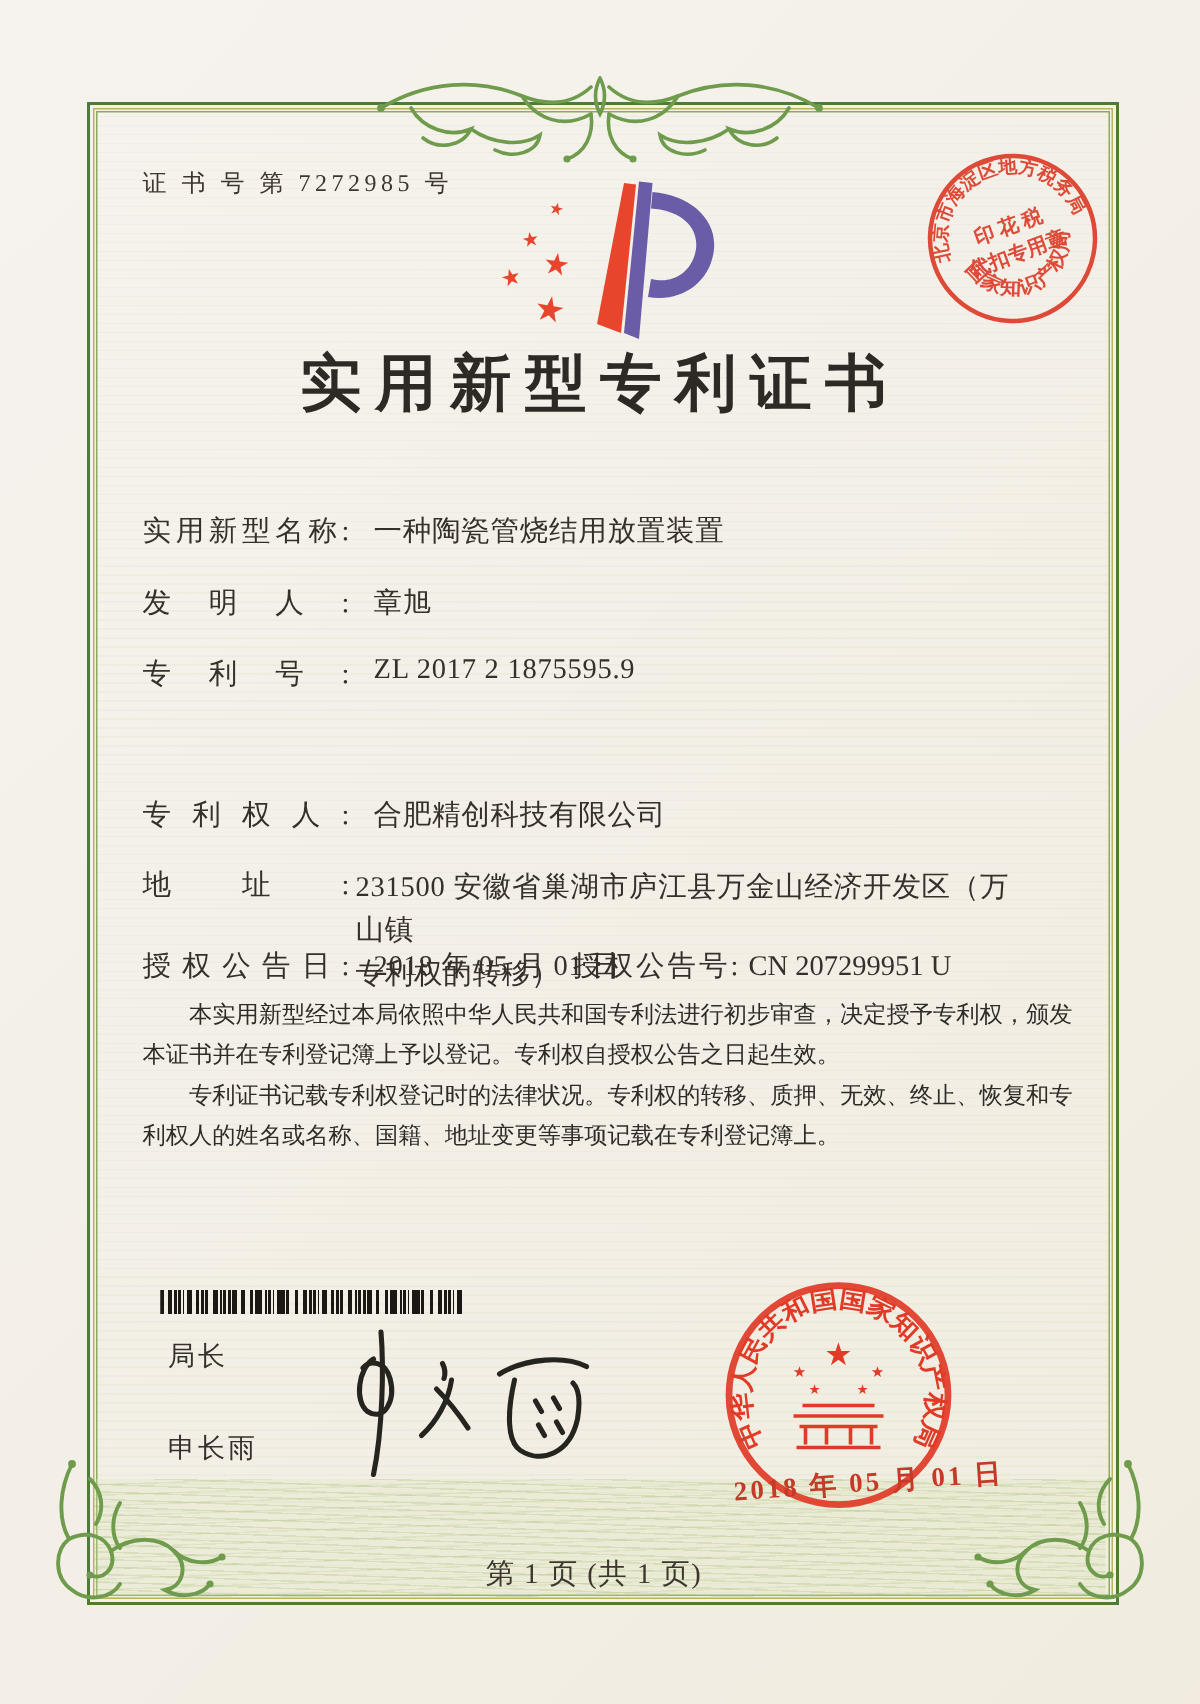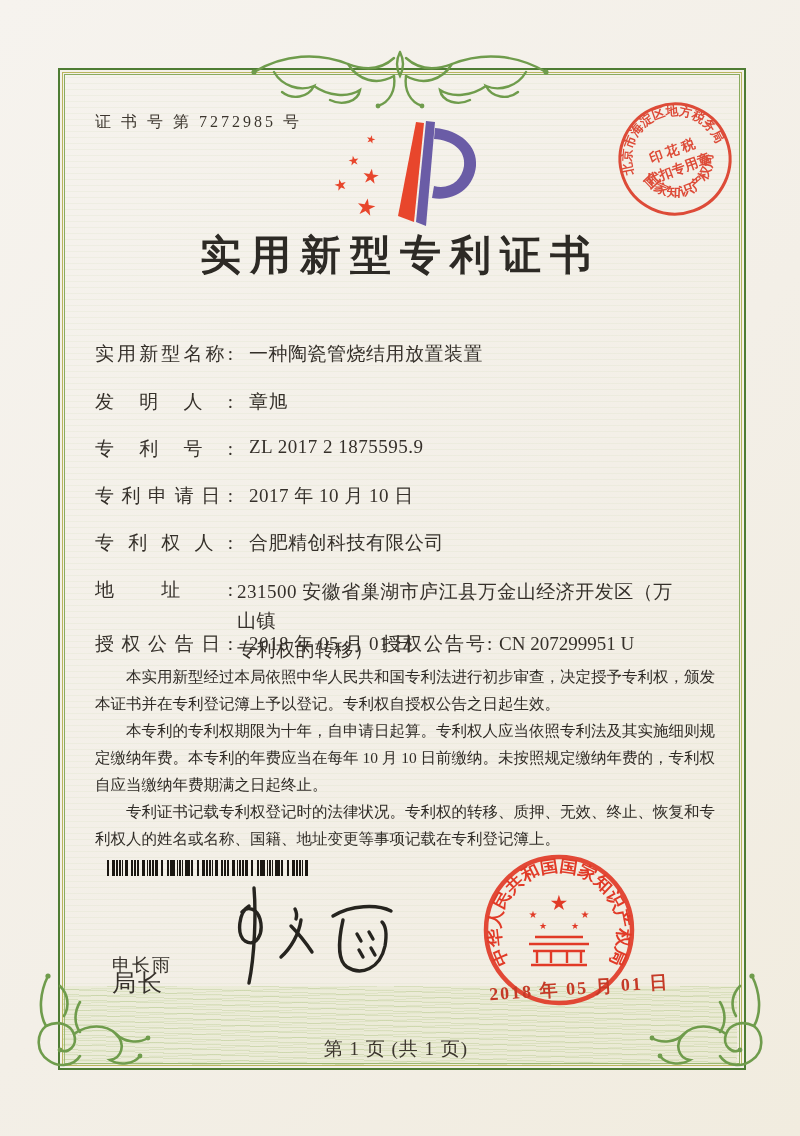--- a/index.html
+++ b/index.html
@@ -43,21 +43,21 @@
   .paras{left:95px;top:663px;width:620px;font-size:15.5px;line-height:27px;text-align:justify;color:#2f2b26;}
   .paras p{margin:0;text-indent:2em;}
   
   .barcode{
     left:107px;top:860px;width:201px;height:16px;
     background-image:
       repeating-linear-gradient(90deg,#1b1712 0 2px,rgba(0,0,0,0) 2px 6px),
       repeating-linear-gradient(90deg,#1b1712 0 1px,rgba(0,0,0,0) 1px 5px),
       repeating-linear-gradient(90deg,#1b1712 0 2px,rgba(0,0,0,0) 2px 9px);
   }
-  .officer-title{left:112px;top:967px;font-size:24px;letter-spacing:2px;}
+  .officer-title{left:112px;top:892px;font-size:18px;letter-spacing:2px;}
   .officer-name{left:112px;top:953px;font-size:18px;letter-spacing:2px;}
   .signature{left:225px;top:882px;}
   .seal{left:477px;top:848px;}
   .seal-date{left:489px;top:976px;font-size:18px;font-weight:600;color:#c53a27;letter-spacing:2px;transform:rotate(-4deg);}
   .tax-stamp{left:608px;top:92px;transform:rotate(-20deg);}
   .footer{left:58px;top:1036px;width:676px;text-align:center;font-size:19px;color:#3c362e;letter-spacing:1px;}
   svg{display:block;}
 </style>
 </head>
 <body>
@@ -158,37 +158,33 @@
 
   <div class="field-row" style="top:341px;">
     <span class="f-label">实用新型名称:</span><span class="f-value">一种陶瓷管烧结用放置装置</span>
   </div>
   <div class="field-row" style="top:389px;">
     <span class="f-label">发明人:</span><span class="f-value">章旭</span>
   </div>
   <div class="field-row" style="top:436px;">
     <span class="f-label">专利号:</span><span class="f-value">ZL 2017 2 1875595.9</span>
   </div>
-  <div class="field-row" style="top:483px;">
-    <span class="f-label">专利申请日:</span><span class="f-value">2017 年 10 月 10 日</span>
-  </div>
   <div class="field-row" style="top:530px;">
     <span class="f-label">专利权人:</span><span class="f-value">合肥精创科技有限公司</span>
   </div>
   <div class="field-row" style="top:577px;">
     <span class="f-label">地址:</span><span class="addr-wrap"><span>231500 安徽省巢湖市庐江县万金山经济开发区（万山镇</span><br><span>专利权的转移）</span></span>
   </div>
   <div class="field-row" style="top:631px;">
     <span class="f-label">授权公告日:</span><span class="f-value">2018 年 05 月 01 日</span>
     <span style="position:absolute;left:287px;"><span class="grant-no-label">授权公告号:</span> <span>CN 207299951 U</span></span>
   </div>
 
   <div class="abs paras">
     <p>本实用新型经过本局依照中华人民共和国专利法进行初步审查，决定授予专利权，颁发本证书并在专利登记簿上予以登记。专利权自授权公告之日起生效。</p>
-    <p>本专利的专利权期限为十年，自申请日起算。专利权人应当依照专利法及其实施细则规定缴纳年费。本专利的年费应当在每年 10 月 10 日前缴纳。未按照规定缴纳年费的，专利权自应当缴纳年费期满之日起终止。</p>
     <p>专利证书记载专利权登记时的法律状况。专利权的转移、质押、无效、终止、恢复和专利权人的姓名或名称、国籍、地址变更等事项记载在专利登记簿上。</p>
   </div>
 
   <div class="abs barcode"></div>
 
   <div class="abs officer-title">局长</div>
   <div class="abs officer-name">申长雨</div>
 
   <svg class="abs signature" width="190" height="108" viewBox="0 0 190 108">
     <g stroke="#26241f" stroke-width="3.4" fill="none" stroke-linecap="round" stroke-linejoin="round">

